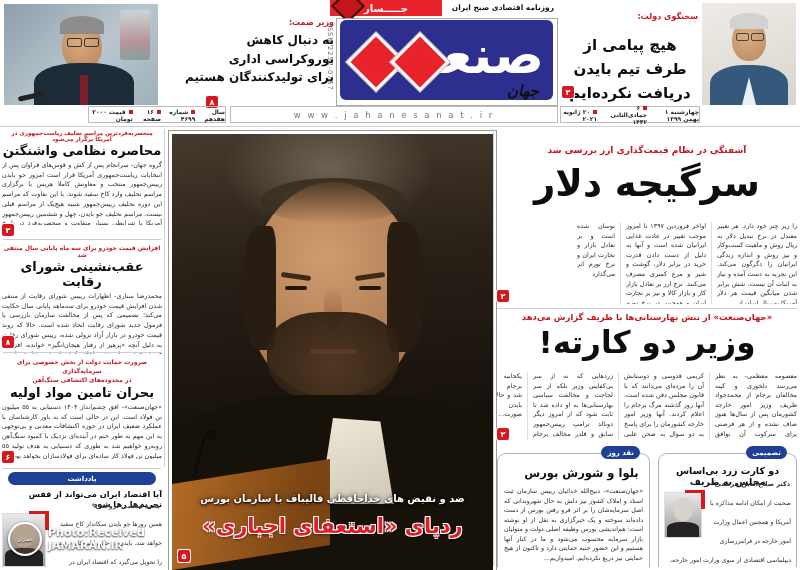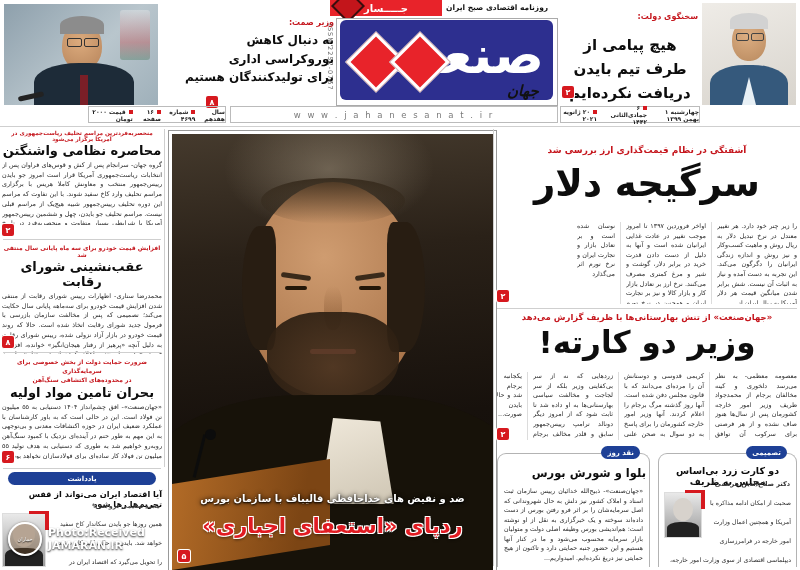--- a/index.html
+++ b/index.html
@@ -70,21 +70,21 @@
     <div class="headline pre abs" style="right:4px;top:15px;width:168px;font-size:12px;line-height:1.55;text-align:right">به دنبال کاهش
 بوروکراسی اداری
 برای تولیدکنندگان هستیم</div>
     <div class="badge abs" style="left:44px;top:80px">۸</div>
   </div>
 
   <div id="banner" class="abs" style="left:330px;top:0;width:112px;height:16px">
     <span>جـــــسار</span>
     <span class="bdiamond"></span>
   </div>
-  <div class="abs" style="left:446px;top:3px;width:108px;font-size:7.5px;font-weight:bold;color:#111;text-align:left">روزنامه اقتصادی صبح ایران</div>
+  <div class="abs" style="left:446px;top:3px;width:108px;font-size:7.5px;font-weight:bold;color:#111;text-align:right">روزنامه اقتصادی صبح ایران</div>
 
   <div class="abs" style="left:336px;top:18px;width:220px;height:86px;border:1px solid #aaa;background:#fff"></div>
   <div id="issn" class="abs ltr" style="left:326px;top:24px;height:76px">ISSN 2252-0767</div>
 
   <div id="logo-box" class="abs" style="left:341px;top:21px;width:211px;height:78px">
     <div id="logo-text" class="abs" style="right:8px;top:8px">صنعت</div>
     <div class="diamond abs" style="left:14px;top:20px;width:36px;height:36px"></div>
     <div class="diamond abs" style="left:58px;top:20px;width:36px;height:36px"></div>
   </div>
   <div id="logo-sub" class="abs" style="left:505px;top:82px;background:transparent;padding:0 2px">جهان</div>
@@ -217,21 +217,21 @@
     <div class="col" style="width:82px">معصومه معظمی- به نظر می‌رسد دلخوری و کینه مخالفان برجام از محمدجواد ظریف وزیر امور خارجه کشورمان پس از سال‌ها هنوز صاف نشده و از هر فرصتی برای سرکوب آن توافق بین‌المللی استفاده می‌کنند که ترامپ و نتانیاهو آن را توافق بد نامیدند و حالا</div>
     <div class="col" style="width:80px">کریمی قدوسی و دوستانش آن را مرده‌ای می‌دانند که با قانون مجلس دفن شده است. آنها روز گذشته مرگ برجام را اعلام کردند. آنها وزیر امور خارجه کشورمان را برای پاسخ به دو سوال به صحن علنی کشاندند که در نهایت منجر به دو کارت زرد در یک روز شد؛ کارت</div>
     <div class="col" style="width:80px">زردهایی که نه از سر بی‌کفایتی وزیر بلکه از سر لجاجت و مخالفت سیاسی بهارستانی‌ها به او داده شد تا ثابت شود که از امروز دیگر دونالد ترامپ رییس‌جمهور سابق و قلدر مخالف برجام محسوب نمی‌شود و دو سوال مطرح‌شده...</div>
     <div class="col" style="width:38px">یکجانبه از برجام خارج شد و حالا تیم بایدن به صورت...</div>
   </div>
   <div class="badge abs" style="left:497px;top:428px">۲</div>
 
   <div class="abs" style="left:497px;top:446px;width:153px;height:121px">
     <div class="boxframe abs" style="left:0;right:0;top:7px;bottom:0"></div>
     <div class="tab abs" style="right:10px;top:0">نقد روز</div>
-    <div class="headline abs" style="left:20px;right:4px;top:20px;font-size:11.5px">بلوا و شورش بورس</div>
+    <div class="headline abs" style="left:20px;right:4px;top:20px;text-align:center;font-size:11.5px">بلوا و شورش بورس</div>
     <div class="body-txt abs" style="left:7px;right:7px;top:40px;bottom:3px;overflow:hidden;font-size:6.3px">«جهان‌صنعت»- ذبیح‌الله خدائیان رییس سازمان ثبت اسناد و املاک کشور نیز دلش به حال شهروندانی که اصل سرمایه‌شان را بر اثر فرو رفتن بورس از دست داده‌اند سوخته و یک خبرگزاری به نقل از او نوشته است: هم‌اندیشی بورس وظیفه اصلی دولت و متولیان بازار سرمایه محسوب می‌شود و ما در کنار آنها هستیم و این حضور جنبه حمایتی دارد و تاکنون از هیچ حمایتی نیز دریغ نکرده‌ایم. امیدواریم...</div>
   </div>
 
   <div class="abs" style="left:658px;top:446px;width:139px;height:121px">
     <div class="boxframe abs" style="left:0;right:0;top:7px;bottom:0"></div>
     <div class="tab abs" style="right:10px;top:0">تصمیمی</div>
     <div class="headline abs" style="left:4px;right:4px;top:19px;text-align:center;font-size:9.5px">دو کارت زرد بی‌اساس مجلس به ظریف</div>
     <div class="kicker abs" style="right:7px;top:34px;font-size:6.5px;color:#333">دکتر صلاح‌الدین هرسنی*</div>
     <div class="abs" style="left:6px;right:6px;top:44px;bottom:3px;overflow:hidden">
       <div class="author" style="width:36px;height:44px">

